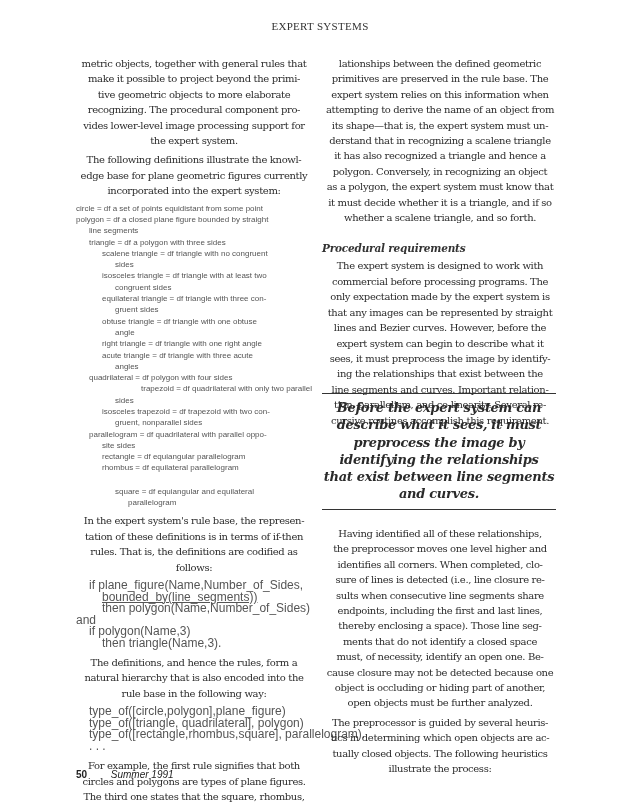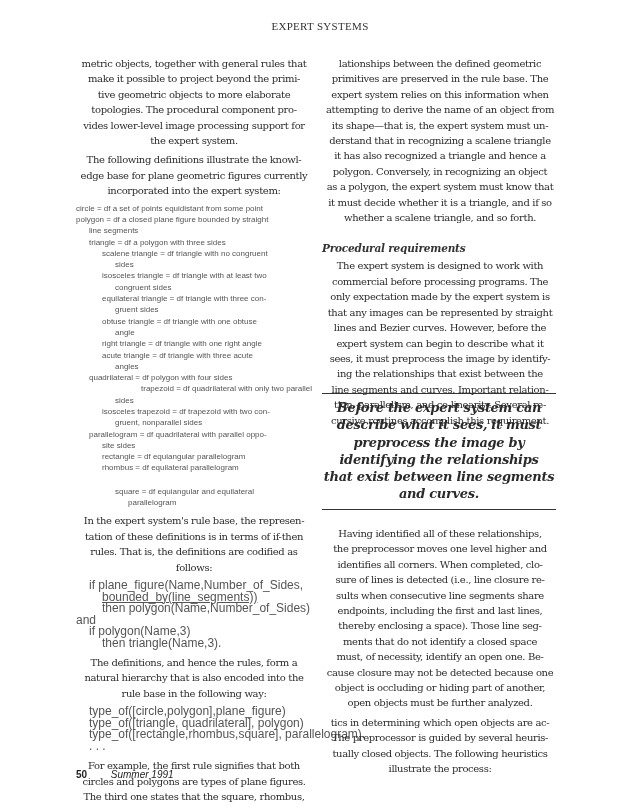--- a/index.html
+++ b/index.html
@@ -31,21 +31,21 @@
 </head>
 <body>
 
 <div class="page-header">EXPERT SYSTEMS</div>
 
 <div class="col col-left">
   <div class="body-text para">
       <span class="line">metric objects, together with general rules that</span>
       <span class="line">make it possible to project beyond the primi-</span>
       <span class="line">tive geometric objects to more elaborate</span>
-      <span class="line">topologies. The procedural component pro-</span>
+      <span class="line">recognizing. The procedural component pro-</span>
       <span class="line">vides lower-level image processing support for</span>
       <span class="line">the expert system.</span>
     </div>
   <div class="body-text para">
       <span class="line">The following definitions illustrate the knowl-</span>
       <span class="line">edge base for plane geometric figures currently</span>
       <span class="line">incorporated into the expert system:</span>
     </div>
   <div class="defs">
       <span class="line" style="padding-left: 0px;">circle = df a set of points equidistant from some point</span>
@@ -158,22 +158,22 @@
       <span class="line">sults when consecutive line segments share</span>
       <span class="line">endpoints, including the first and last lines,</span>
       <span class="line">thereby enclosing a space). Those line seg-</span>
       <span class="line">ments that do not identify a closed space</span>
       <span class="line">must, of necessity, identify an open one. Be-</span>
       <span class="line">cause closure may not be detected because one</span>
       <span class="line">object is occluding or hiding part of another,</span>
       <span class="line">open objects must be further analyzed.</span>
     </div>
   <div class="body-text para">
+      <span class="line">The preprocessor is guided by several heuris-</span>
       <span class="line">tics in determining which open objects are ac-</span>
-      <span class="line">The preprocessor is guided by several heuris-</span>
       <span class="line">tually closed objects. The following heuristics</span>
       <span class="line">illustrate the process:</span>
     </div>
 </div>
 
 <div class="footer">
   <span class="page-num">50</span>
   <span class="issue">Summer 1991</span>
 </div>
 

